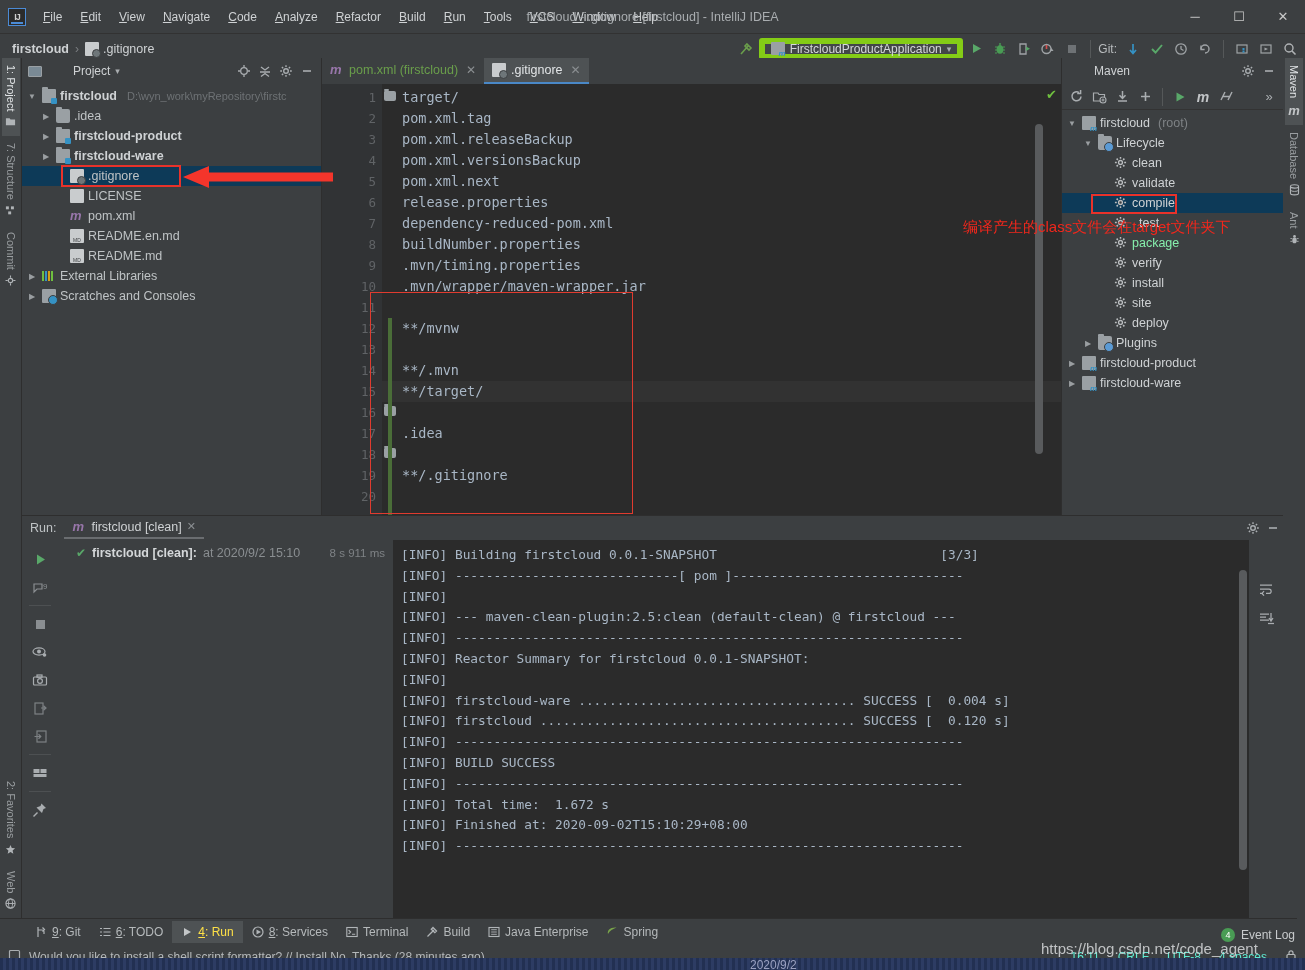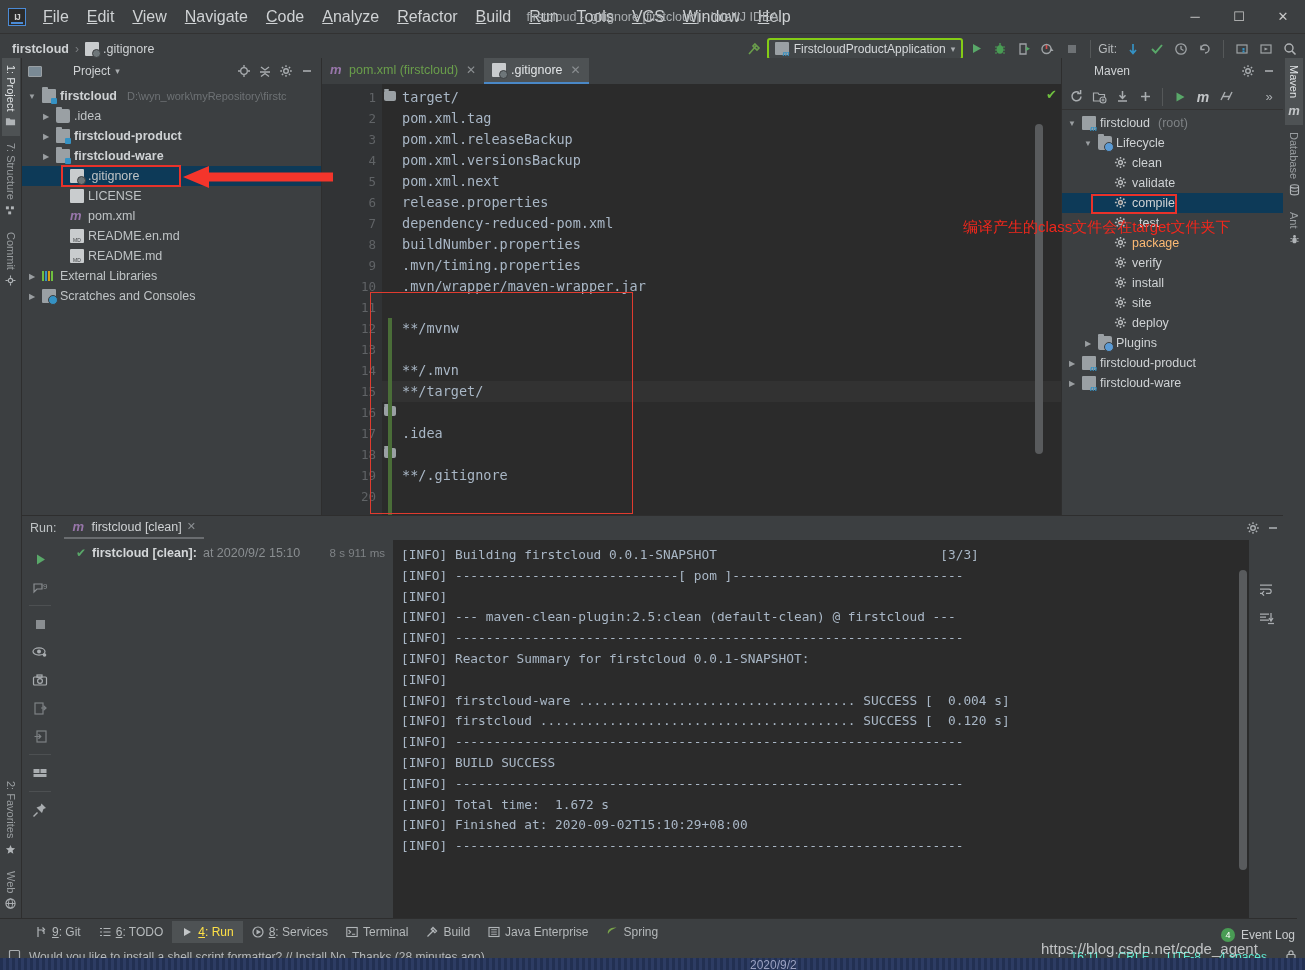--- a/index.html
+++ b/index.html
@@ -22,39 +22,39 @@
      background:repeating-linear-gradient(90deg,#223052 0 3px,#2d3c63 3px 6px); }
 
   
   .titlebar { position:relative; height:34px; background:#3c3f41; display:flex; align-items:center;
      border-bottom:1px solid #323232; }
   .ij-logo { width:18px; height:18px; margin:0 8px 0 8px; border:1.6px solid #4b8bd6;
      background:#2b2b2b; color:#cfcfcf; font-size:9px; font-weight:bold; display:flex;
      align-items:center; justify-content:center; letter-spacing:-1px; position:relative; }
   .ij-logo:after{content:"";position:absolute;bottom:1px;left:2px;right:2px;height:2px;background:#4b8bd6;}
   .menubar { display:flex; gap:0; }
-  .menuitem { padding:4px 9px; color:#cfd2d4; font-size:16px; cursor:default; }
+  .menuitem { padding:4px 9px; color:#cfd2d4; font-size:12px; cursor:default; }
   .menuitem u { text-decoration:underline; }
   .wintitle { position:absolute; left:0; right:0; text-align:center; color:#a9adb0;
      font-size:12.5px; pointer-events:none; }
   .winbtns { margin-left:auto; display:flex; height:28px; z-index:3; }
   .winbtn { width:44px; height:28px; display:flex; align-items:center; justify-content:center;
      color:#c8c8c8; font-size:13px; }
 
   
   .navbar { height:30px; background:#3c3f41; display:flex; align-items:center;
      padding:0 4px 0 12px; border-bottom:1px solid #2b2b2b; }
   .crumb { color:#cfd2d4; font-size:12.5px; display:flex; align-items:center; gap:4px; }
   .crumb.bold { font-weight:bold; }
   .crumb-sep { color:#7a7d80; margin:0 6px; font-size:12px; }
   .tb-right { margin-left:auto; display:flex; align-items:center; gap:2px; }
   .tb-icon { width:22px; height:22px; display:flex; align-items:center; justify-content:center;
      color:#b0b3b5; font-size:13px; border-radius:2px; }
   .runcfg { display:flex; align-items:center; gap:5px; height:22px; padding:0 6px;
-     border:2px solid #84cc16; border-radius:3px; background:#424648; color:#d6d9db; font-size:12px; }
+     border:6px solid #84cc16; border-radius:3px; background:#424648; color:#d6d9db; font-size:12px; }
   .vsep { width:1px; height:18px; background:#555859; margin:0 5px; }
   .git-label { color:#b9bcbe; font-size:12px; margin-right:3px; }
 
   
   .main { position:absolute; left:0; top:58px; right:0; bottom:52px; display:flex; }
 
   
   .vstrip { width:22px; background:#3c3f41; display:flex; flex-direction:column;
      align-items:center; position:relative; flex:0 0 22px; }
   .vstrip.left { border-right:1px solid #2e2e2e; }
@@ -621,21 +621,21 @@
             <span style="color: rgb(207, 210, 212); margin-left: 7px;">test</span>
           </div>
           <div class="trow" style="padding-left: 36px;">
             <span class="arrow empty">▶</span>
             <span class="ic">
               <svg width="13" height="13" viewBox="0 0 14 14" style="display:block">
                 <circle cx="7" cy="7" r="2.1" fill="#3c3f41" stroke="#b9bcbe" stroke-width="1.5"></circle>
                 <path d="M7 1 L7 3 M7 11 L7 13 M1 7 L3 7 M11 7 L13 7 M2.8 2.8 L4.2 4.2 M9.8 9.8 L11.2 11.2 M11.2 2.8 L9.8 4.2 M4.2 9.8 L2.8 11.2" stroke="#b9bcbe" stroke-width="1.6"></path>
               </svg>
             </span>
-            <span style="color: #fdba74;">package</span>
+            <span style="color: #86efac;">package</span>
           </div>
           <div class="trow" style="padding-left: 36px;">
             <span class="arrow empty">▶</span>
             <span class="ic">
               <svg width="13" height="13" viewBox="0 0 14 14" style="display:block">
                 <circle cx="7" cy="7" r="2.1" fill="#3c3f41" stroke="#b9bcbe" stroke-width="1.5"></circle>
                 <path d="M7 1 L7 3 M7 11 L7 13 M1 7 L3 7 M11 7 L13 7 M2.8 2.8 L4.2 4.2 M9.8 9.8 L11.2 11.2 M11.2 2.8 L9.8 4.2 M4.2 9.8 L2.8 11.2" stroke="#b9bcbe" stroke-width="1.6"></path>
               </svg>
             </span>
             <span style="color: rgb(207, 210, 212);">verify</span>

